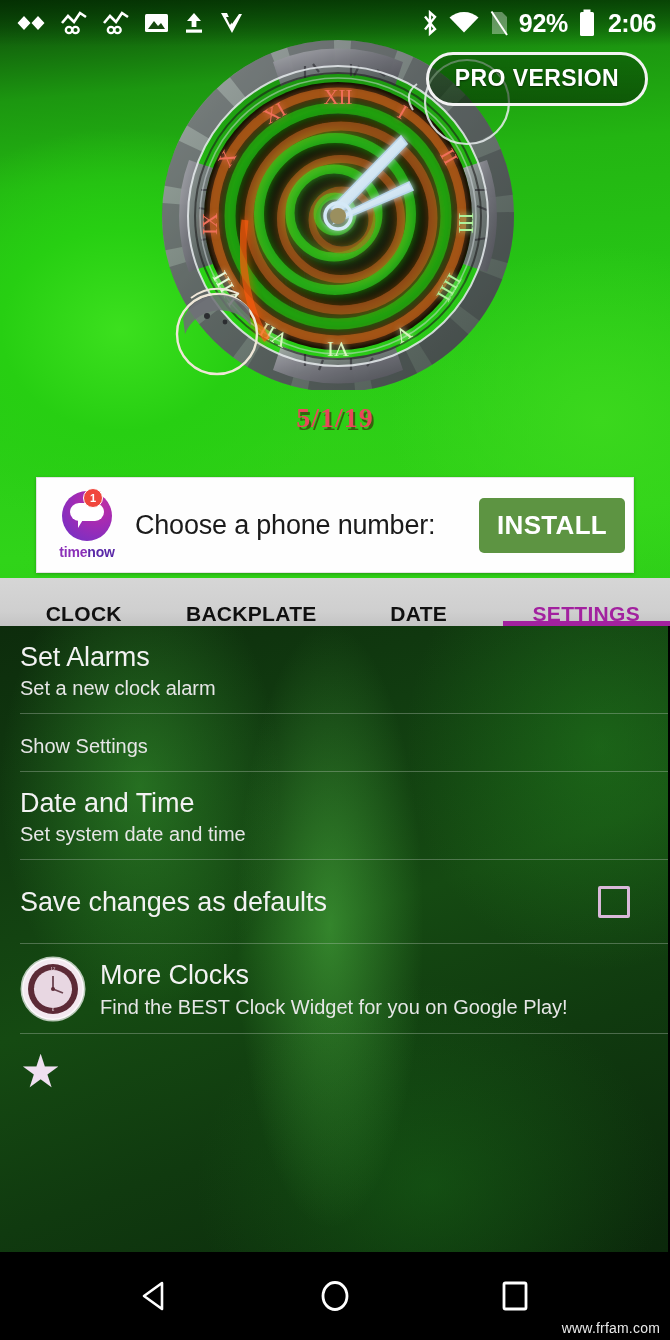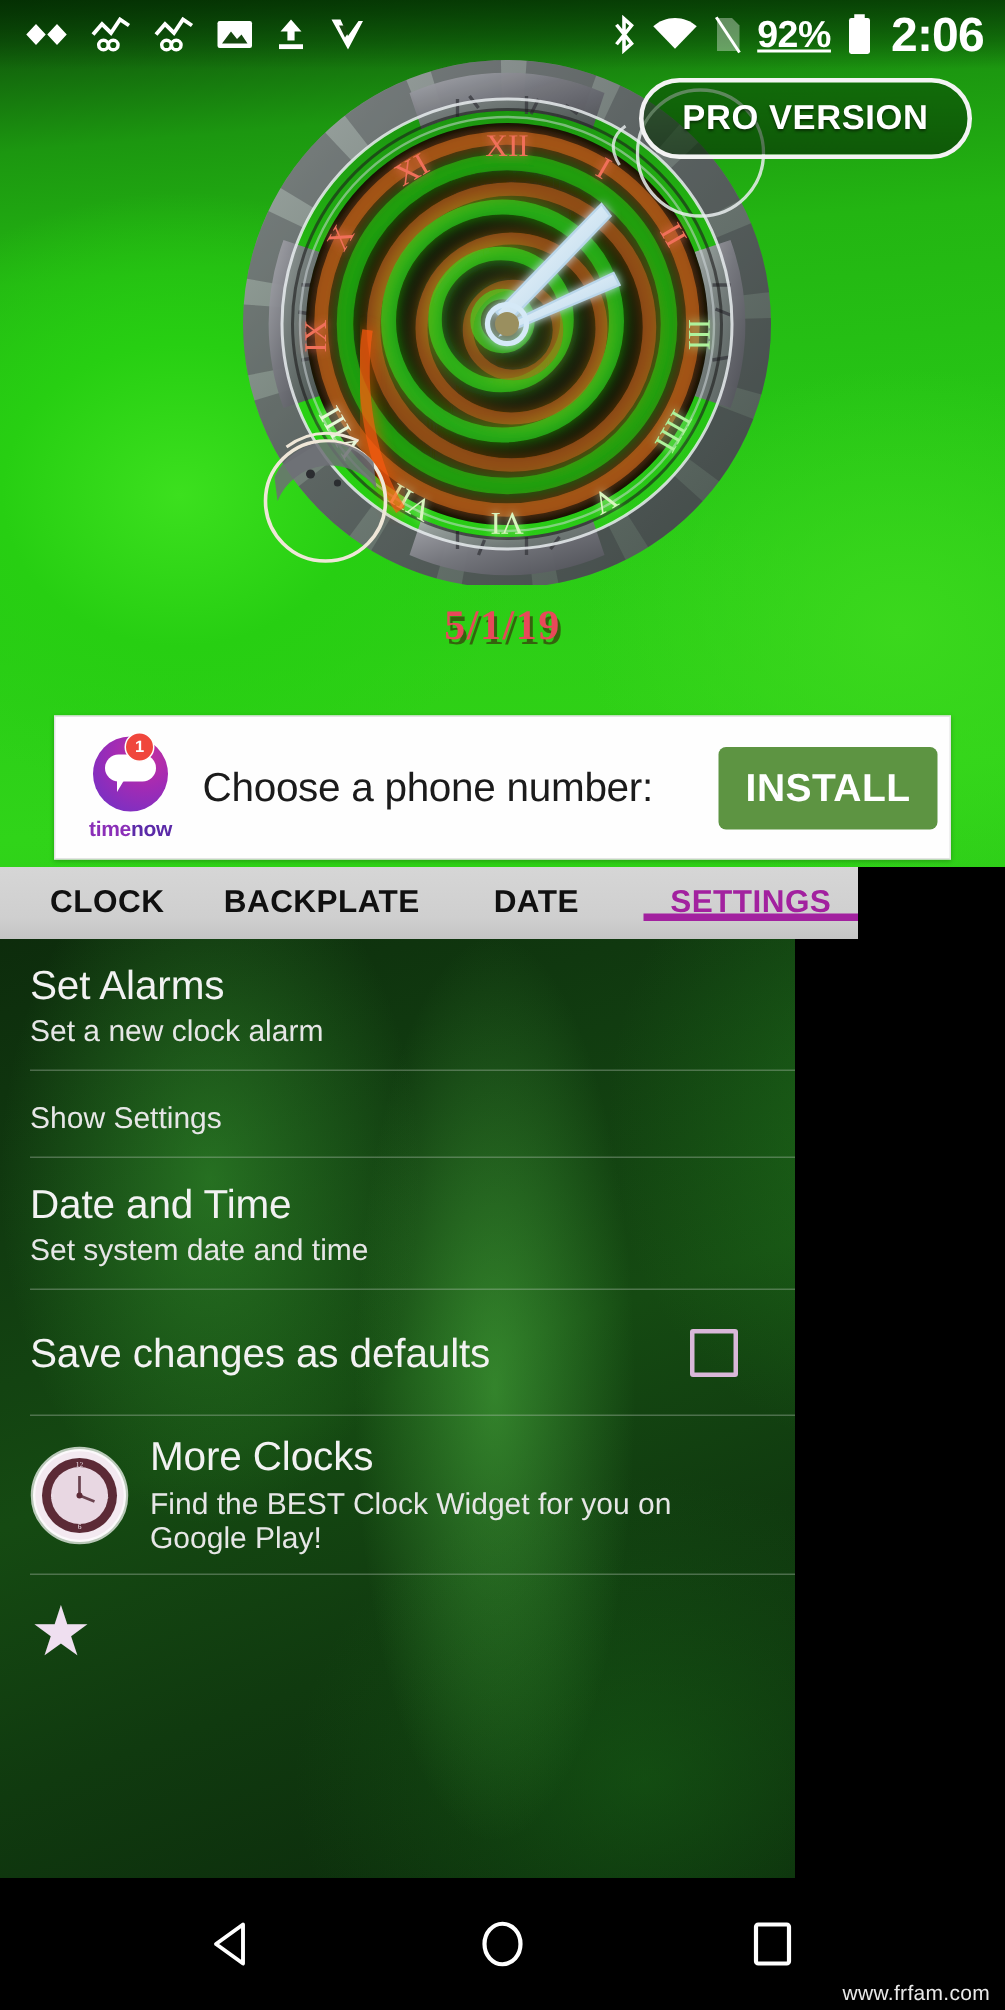--- a/index.html
+++ b/index.html
@@ -28,22 +28,22 @@
 
   
   .statusbar{
     position:absolute; left:0; top:0; width:670px; height:46px;
     display:flex; align-items:center; z-index:40;
     padding:0 14px 0 16px; color:#fff;
   }
   .sb-left{ display:flex; align-items:center; gap:14px; }
   .sb-right{ margin-left:auto; display:flex; align-items:center; gap:10px; }
   .sb-ico{ display:block; }
-  .sb-batt-txt{ font-size:25px; font-weight:bold; letter-spacing:-.3px;text-decoration:underline; }
-  .sb-clock{ font-size:32px; font-weight:bold; letter-spacing:-.5px; margin-left:2px;text-align:center;}
+  .sb-batt-txt{ font-size:25px; font-weight:bold; letter-spacing:-.3px; }
+  .sb-clock{ font-size:25px; font-weight:bold; letter-spacing:-.5px; margin-left:2px;text-align:center;}
 
   
   .pro-btn{
     position:absolute; right:22px; top:52px; z-index:30;
     padding:10px 26px 11px;
     border:3px solid #f3f3f3; border-radius:30px;
     color:#fff; font-size:23px; font-weight:bold; letter-spacing:.4px;
     background:linear-gradient(180deg, rgba(8,70,4,.55), rgba(4,40,2,.62));
     white-space:nowrap;
     text-shadow:0 1px 2px rgba(0,0,0,.5);
@@ -95,37 +95,37 @@
     flex:1; font-size:27px; color:#1b1b1b; padding-left:10px; letter-spacing:-.2px;
   }
   .ad-install{
     flex:0 0 auto; background:#5d9442; color:#fff;
     font-size:26px; font-weight:bold; letter-spacing:.3px;
     padding:12px 18px; border-radius:5px; border:none;
   }
 
   
   .tabbar{
-    position:absolute; left:0; top:578px; width:572px; height:48px; z-index:26;
+    position:absolute; left:0; top:578px; width:670px; height:48px; z-index:26;
     background:linear-gradient(180deg,#d6d6d6 0%, #cfcfcf 70%, #c4c4c4 100%);
-    display:flex; align-items:center;
+    display:flex; align-items:flex-end;
   }
   .tab{
     flex:1; display:flex; align-items:center; justify-content:center;
     font-size:21px; font-weight:bold; color:#101010; letter-spacing:.3px;
     position:relative;
   }
   .tab.active{ color:#a2219f; }
   .tab.active:after{
     content:""; position:absolute; left:0; right:0; bottom:0; height:5px; background:#a2219f;
   }
 
   
   .settings{
-    position:absolute; left:0; top:626px; width:530px; height:626px; z-index:24;
+    position:absolute; left:0; top:626px; width:668px; height:626px; z-index:24;
     overflow:hidden;
     background:
       radial-gradient(ellipse 200px 330px at 140px 160px, rgba(70,190,60,.40) 0%, rgba(40,140,35,0) 70%),
       radial-gradient(ellipse 130px 420px at 330px 300px, rgba(95,215,80,.42) 0%, rgba(40,140,35,0) 72%),
       radial-gradient(ellipse 260px 300px at 600px 120px, rgba(40,150,35,.38) 0%, rgba(20,90,20,0) 75%),
       radial-gradient(ellipse 300px 260px at 430px 560px, rgba(30,130,28,.35) 0%, rgba(10,70,12,0) 78%),
       linear-gradient(160deg,#0d2c0c 0%, #113c10 25%, #154a12 48%, #103a0f 70%, #0b280b 100%);
   }
   .row{
     position:relative; padding:16px 20px 14px 20px;

